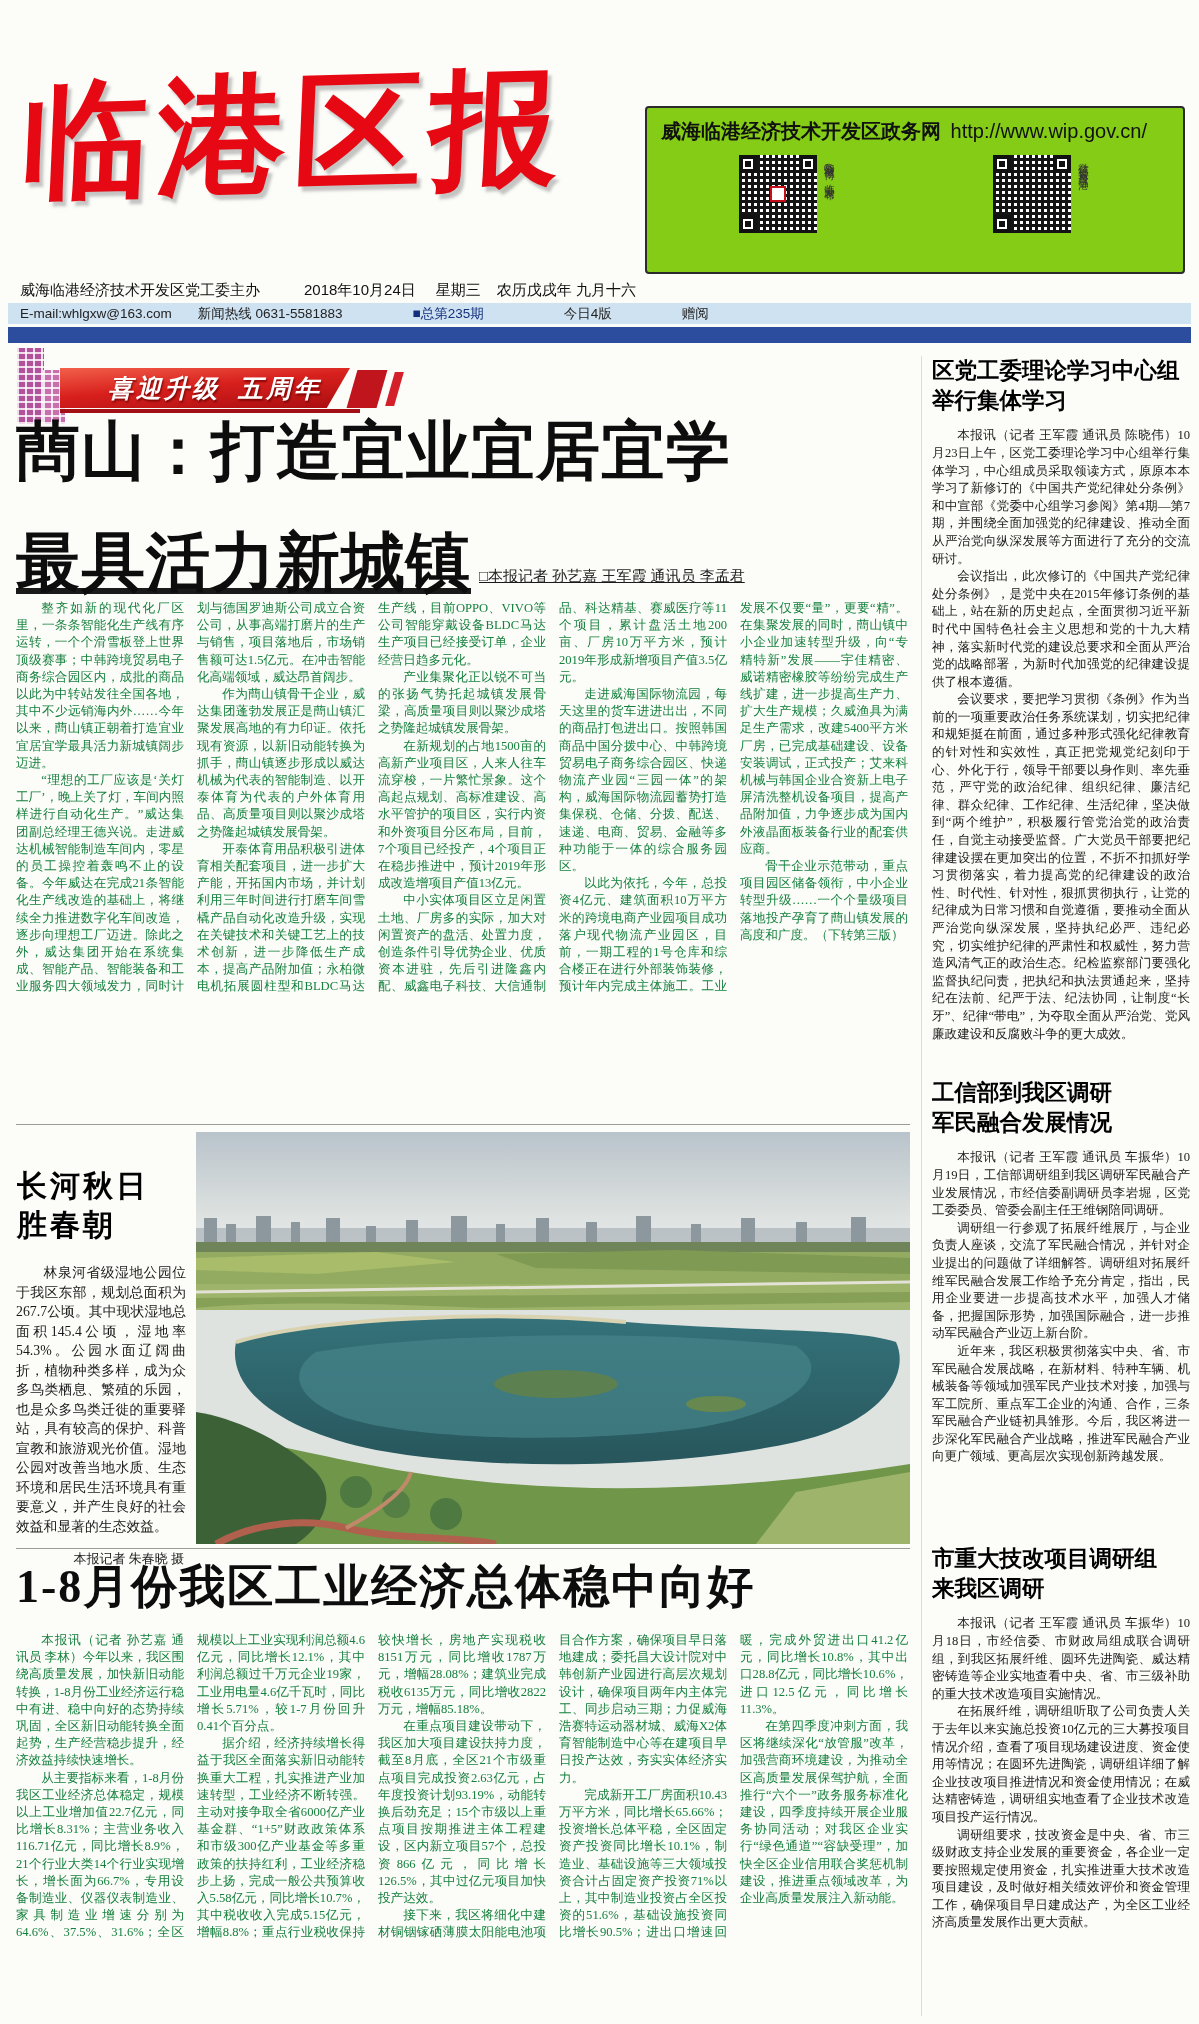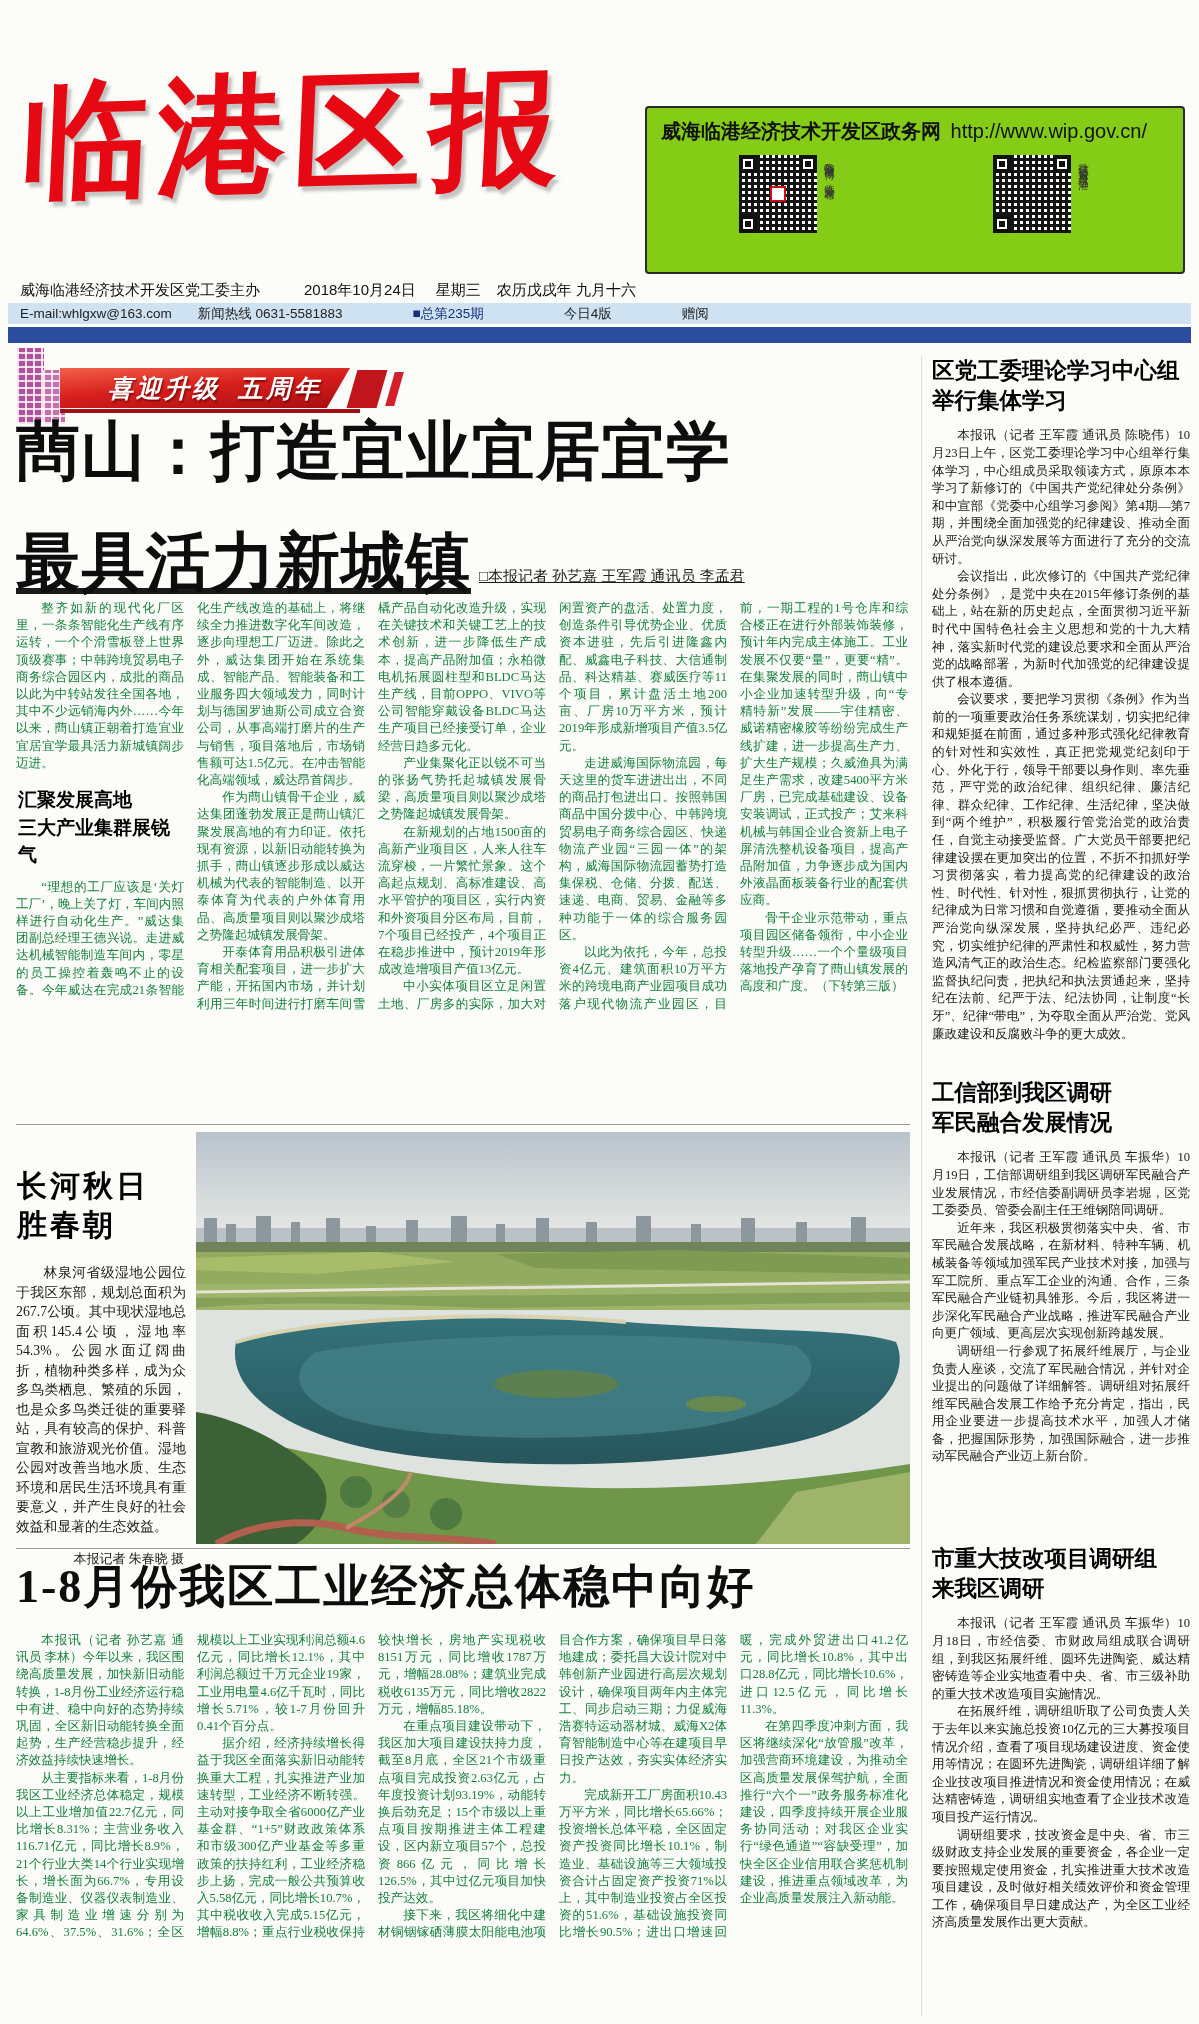--- a/index.html
+++ b/index.html
@@ -150,24 +150,20 @@
   <div class="ribbon-tail2"></div>
 
   <h2 class="lead-h1">蔄山：打造宜业宜居宜学</h2>
   <div class="lead-row2">
     <h2 class="lead-h2">最具活力新城镇</h2>
     <p class="lead-byline">□本报记者 孙艺嘉 王军霞 通讯员 李孟君</p>
   </div>
 
   <div class="lead-cols bodytext">
     <p>整齐如新的现代化厂区里，一条条智能化生产线有序运转，一个个滑雪板登上世界顶级赛事；中韩跨境贸易电子商务综合园区内，成批的商品以此为中转站发往全国各地，其中不少远销海内外……今年以来，蔄山镇正朝着打造宜业宜居宜学最具活力新城镇阔步迈进。</p>
-    <div class="lead-subhead">
-      <span>汇聚发展高地</span>
-      <span>三大产业集群展锐气</span>
-    </div>
     <p>“理想的工厂应该是‘关灯工厂’，晚上关了灯，车间内照样进行自动化生产。”威达集团副总经理王德兴说。走进威达机械智能制造车间内，零星的员工操控着轰鸣不止的设备。今年威达在完成21条智能化生产线改造的基础上，将继续全力推进数字化车间改造，逐步向理想工厂迈进。除此之外，威达集团开始在系统集成、智能产品、智能装备和工业服务四大领域发力，同时计划与德国罗迪斯公司成立合资公司，从事高端打磨片的生产与销售，项目落地后，市场销售额可达1.5亿元。在冲击智能化高端领域，威达昂首阔步。</p>
     <p>作为蔄山镇骨干企业，威达集团蓬勃发展正是蔄山镇汇聚发展高地的有力印证。依托现有资源，以新旧动能转换为抓手，蔄山镇逐步形成以威达机械为代表的智能制造、以开泰体育为代表的户外体育用品、高质量项目则以聚沙成塔之势隆起城镇发展骨架。</p>
     <p>开泰体育用品积极引进体育相关配套项目，进一步扩大产能，开拓国内市场，并计划利用三年时间进行打磨车间雪橇产品自动化改造升级，实现在关键技术和关键工艺上的技术创新，进一步降低生产成本，提高产品附加值；永柏微电机拓展圆柱型和BLDC马达生产线，目前OPPO、VIVO等公司智能穿戴设备BLDC马达生产项目已经接受订单，企业经营日趋多元化。</p>
     <p>产业集聚化正以锐不可当的张扬气势托起城镇发展骨梁，高质量项目则以聚沙成塔之势隆起城镇发展骨架。</p>
     <p>在新规划的占地1500亩的高新产业项目区，人来人往车流穿梭，一片繁忙景象。这个高起点规划、高标准建设、高水平管护的项目区，实行内资和外资项目分区布局，目前，7个项目已经投产，4个项目正在稳步推进中，预计2019年形成改造增项目产值13亿元。</p>
     <p>中小实体项目区立足闲置土地、厂房多的实际，加大对闲置资产的盘活、处置力度，创造条件引导优势企业、优质资本进驻，先后引进隆鑫内配、威鑫电子科技、大信通制品、科达精基、赛威医疗等11个项目，累计盘活土地200亩、厂房10万平方米，预计2019年形成新增项目产值3.5亿元。</p>
     <p>走进威海国际物流园，每天这里的货车进进出出，不同的商品打包进出口。按照韩国商品中国分拨中心、中韩跨境贸易电子商务综合园区、快递物流产业园“三园一体”的架构，威海国际物流园蓄势打造集保税、仓储、分拨、配送、速递、电商、贸易、金融等多种功能于一体的综合服务园区。</p>
     <p>以此为依托，今年，总投资4亿元、建筑面积10万平方米的跨境电商产业园项目成功落户现代物流产业园区，目前，一期工程的1号仓库和综合楼正在进行外部装饰装修，预计年内完成主体施工。工业发展不仅要“量”，更要“精”。在集聚发展的同时，蔄山镇中小企业加速转型升级，向“专精特新”发展——宇佳精密、威诺精密橡胶等纷纷完成生产线扩建，进一步提高生产力、扩大生产规模；久威渔具为满足生产需求，改建5400平方米厂房，已完成基础建设、设备安装调试，正式投产；艾来科机械与韩国企业合资新上电子屏清洗整机设备项目，提高产品附加值，力争逐步成为国内外液晶面板装备行业的配套供应商。</p>
     <p>骨干企业示范带动，重点项目园区储备领衔，中小企业转型升级……一个个量级项目落地投产孕育了蔄山镇发展的高度和广度。（下转第三版）</p>
   </div>
@@ -263,22 +259,22 @@
     <p>会议指出，此次修订的《中国共产党纪律处分条例》，是党中央在2015年修订条例的基础上，站在新的历史起点，全面贯彻习近平新时代中国特色社会主义思想和党的十九大精神，落实新时代党的建设总要求和全面从严治党的战略部署，为新时代加强党的纪律建设提供了根本遵循。</p>
     <p>会议要求，要把学习贯彻《条例》作为当前的一项重要政治任务系统谋划，切实把纪律和规矩挺在前面，通过多种形式强化纪律教育的针对性和实效性，真正把党规党纪刻印于心、外化于行，领导干部要以身作则、率先垂范，严守党的政治纪律、组织纪律、廉洁纪律、群众纪律、工作纪律、生活纪律，坚决做到“两个维护”，积极履行管党治党的政治责任，自觉主动接受监督。广大党员干部要把纪律建设摆在更加突出的位置，不折不扣抓好学习贯彻落实，着力提高党的纪律建设的政治性、时代性、针对性，狠抓贯彻执行，让党的纪律成为日常习惯和自觉遵循，要推动全面从严治党向纵深发展，坚持执纪必严、违纪必究，切实维护纪律的严肃性和权威性，努力营造风清气正的政治生态。纪检监察部门要强化监督执纪问责，把执纪和执法贯通起来，坚持纪在法前、纪严于法、纪法协同，让制度“长牙”、纪律“带电”，为夺取全面从严治党、党风廉政建设和反腐败斗争的更大成效。</p>
   </article>
 
   <article class="sidebar-article sb2">
     <h3>
       <span>工信部到我区调研</span>
       <span>军民融合发展情况</span>
     </h3>
     <p>本报讯（记者 王军霞 通讯员 车振华）10月19日，工信部调研组到我区调研军民融合产业发展情况，市经信委副调研员李岩堀，区党工委委员、管委会副主任王维钢陪同调研。</p>
+    <p>调研组一行参观了拓展纤维展厅，与企业负责人座谈，交流了军民融合情况，并针对企业提出的问题做了详细解答。调研组对拓展纤维军民融合发展工作给予充分肯定，指出，民用企业要进一步提高技术水平，加强人才储备，把握国际形势，加强国际融合，进一步推动军民融合产业迈上新台阶。</p>
     <p>近年来，我区积极贯彻落实中央、省、市军民融合发展战略，在新材料、特种车辆、机械装备等领域加强军民产业技术对接，加强与军工院所、重点军工企业的沟通、合作，三条军民融合产业链初具雏形。今后，我区将进一步深化军民融合产业战略，推进军民融合产业向更广领域、更高层次实现创新跨越发展。</p>
-    <p>调研组一行参观了拓展纤维展厅，与企业负责人座谈，交流了军民融合情况，并针对企业提出的问题做了详细解答。调研组对拓展纤维军民融合发展工作给予充分肯定，指出，民用企业要进一步提高技术水平，加强人才储备，把握国际形势，加强国际融合，进一步推动军民融合产业迈上新台阶。</p>
   </article>
 
   <article class="sidebar-article sb3">
     <h3>
       <span>市重大技改项目调研组</span>
       <span>来我区调研</span>
     </h3>
     <p>本报讯（记者 王军霞 通讯员 车振华）10月18日，市经信委、市财政局组成联合调研组，到我区拓展纤维、圆环先进陶瓷、威达精密铸造等企业实地查看中央、省、市三级补助的重大技术改造项目实施情况。</p>
     <p>在拓展纤维，调研组听取了公司负责人关于去年以来实施总投资10亿元的三大募投项目情况介绍，查看了项目现场建设进度、资金使用等情况；在圆环先进陶瓷，调研组详细了解企业技改项目推进情况和资金使用情况；在威达精密铸造，调研组实地查看了企业技术改造项目投产运行情况。</p>
     <p>调研组要求，技改资金是中央、省、市三级财政支持企业发展的重要资金，各企业一定要按照规定使用资金，扎实推进重大技术改造项目建设，及时做好相关绩效评价和资金管理工作，确保项目早日建成达产，为全区工业经济高质量发展作出更大贡献。</p>

